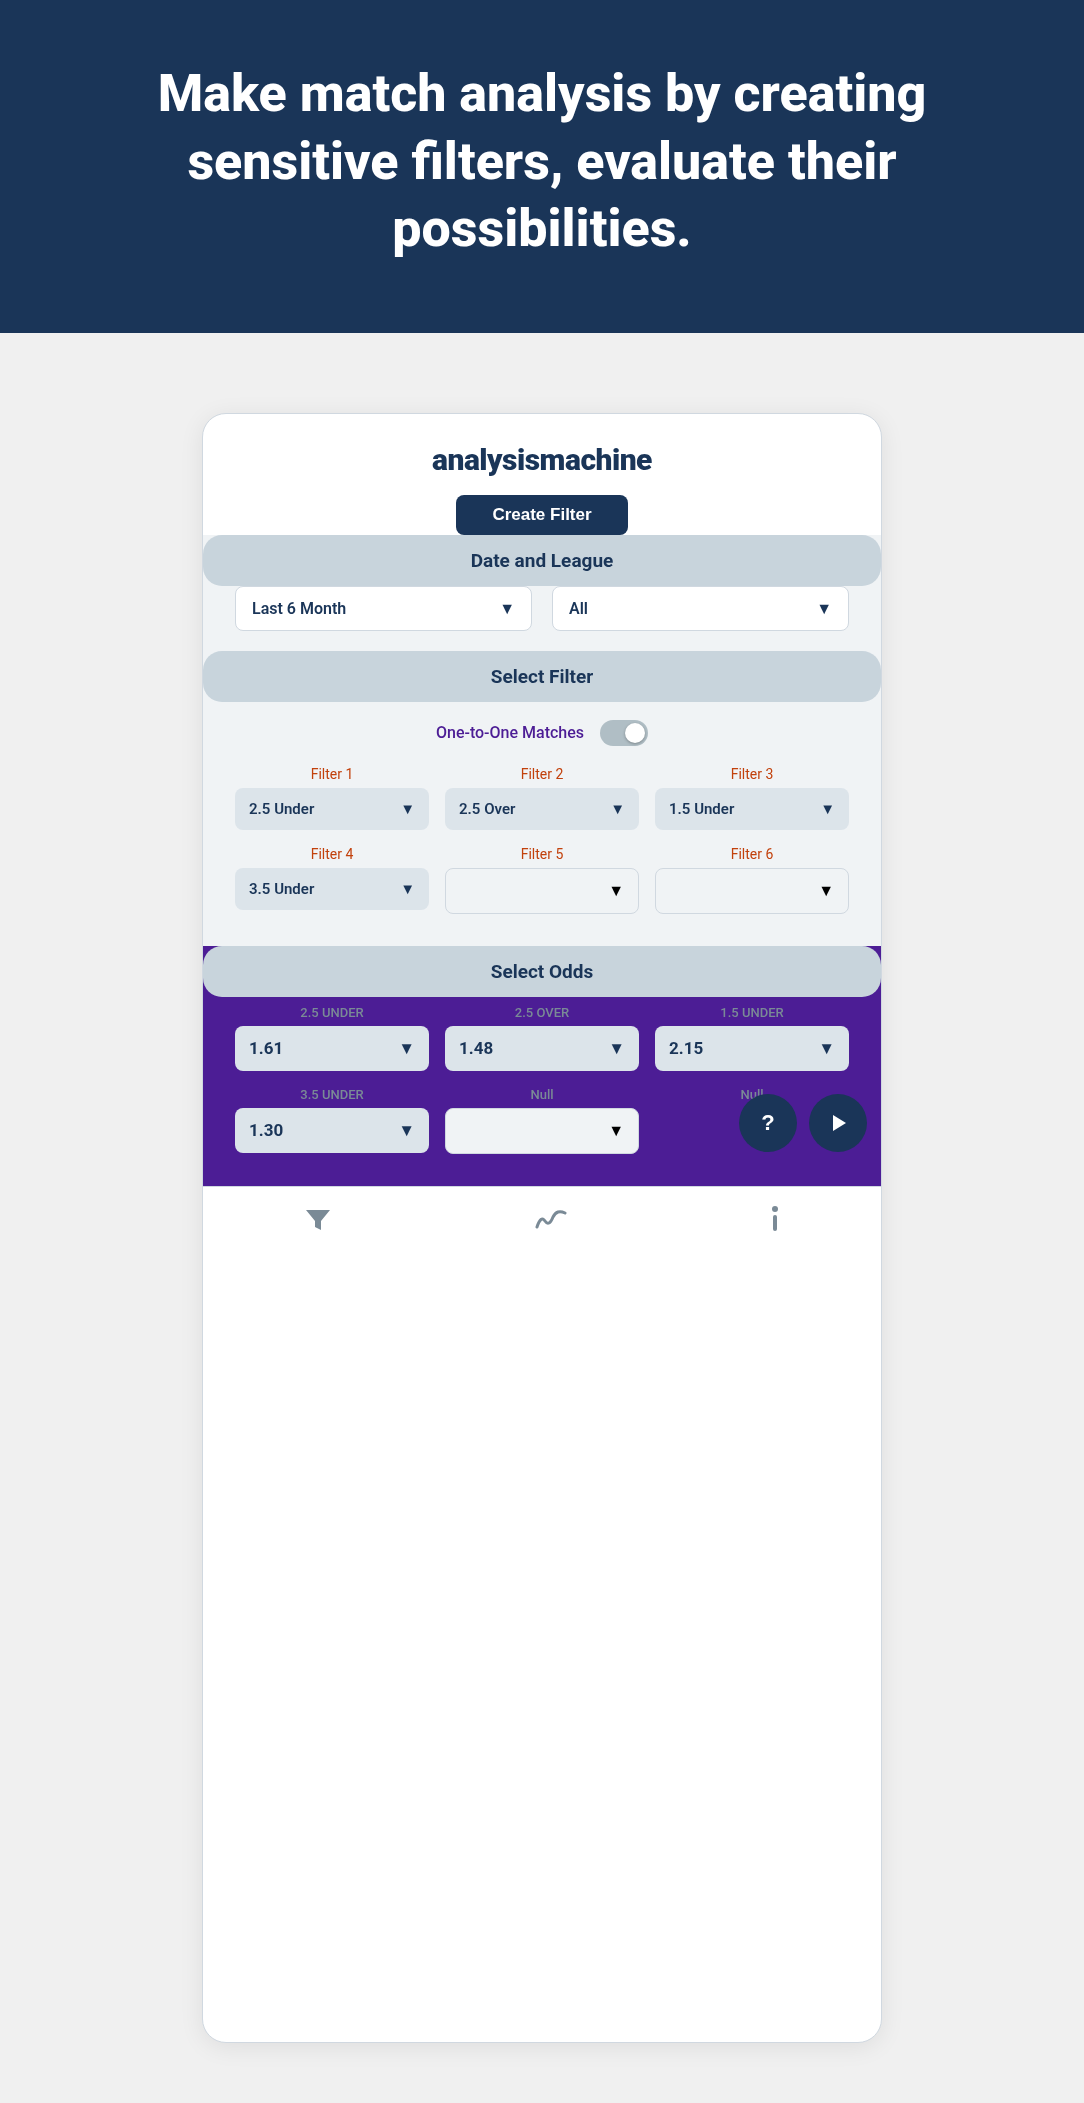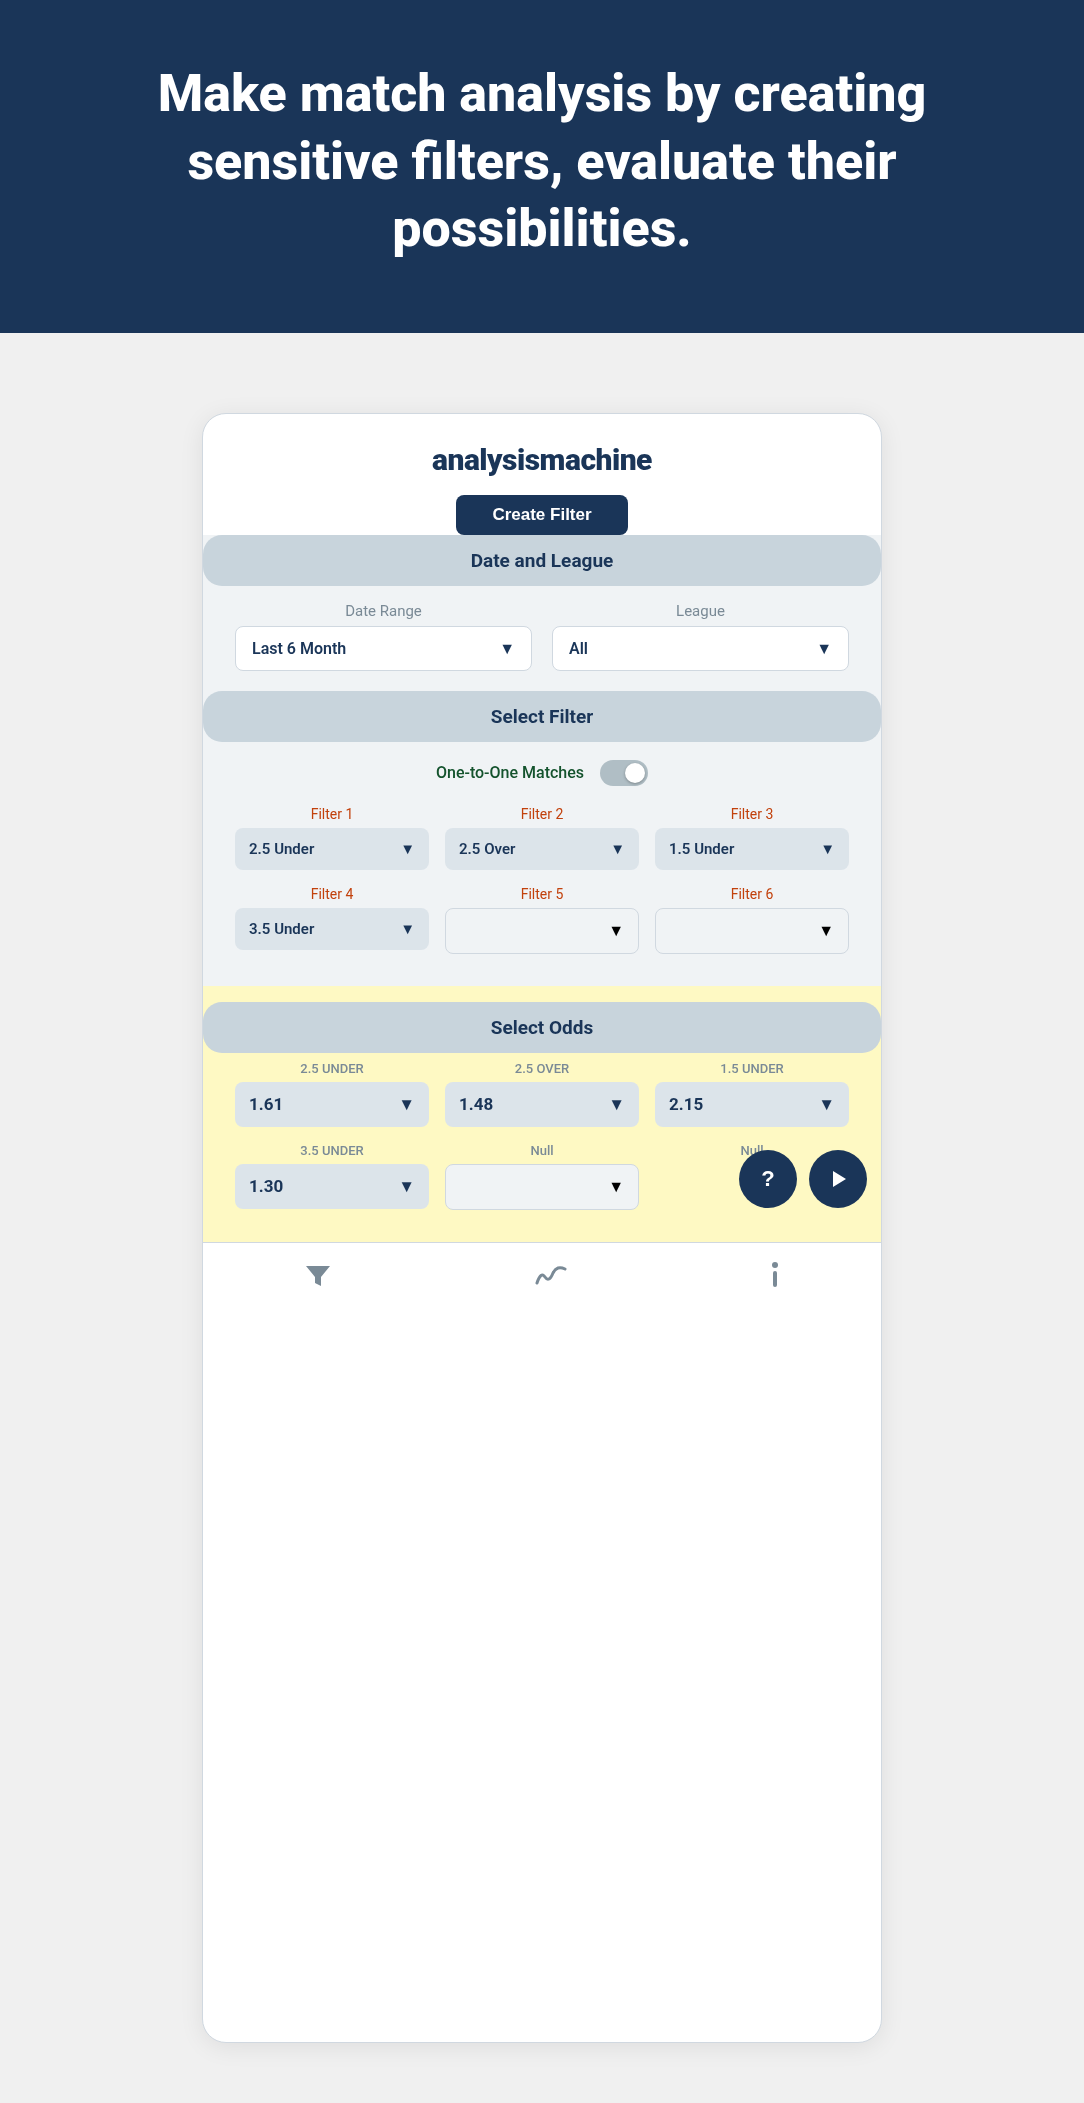--- a/index.html
+++ b/index.html
@@ -137,21 +137,21 @@
 
     .toggle-row {
       display: flex;
       align-items: center;
       justify-content: center;
       gap: 16px;
       padding: 18px 32px 12px;
     }
     .toggle-label {
       font-size: 16px;
-      color: #14532d;
+      color: #4c1d95;
       font-weight: 500;
     }
     .toggle {
       width: 48px;
       height: 26px;
       background: #b0bec5;
       border-radius: 13px;
       position: relative;
       cursor: pointer;
     }
@@ -204,22 +204,22 @@
       padding: 12px 14px;
       display: flex;
       align-items: center;
       justify-content: flex-end;
       cursor: pointer;
       min-height: 46px;
     }
 
     
     .select-odds-section {
-      background: #fef9c3;
-      padding: 16px 0 24px;
+      background: #4c1d95;
+      padding: 0 0 24px;
     }
 
     .odds-grid {
       display: grid;
       grid-template-columns: repeat(3, 1fr);
       gap: 16px 16px;
       padding: 8px 32px;
     }
     .odds-col {
       display: flex;
@@ -316,24 +316,20 @@
   <div class="card">
 
     <div class="app-title">analysismachine</div>
 
     <div class="create-filter-tab">
       <button class="create-filter-btn">Create Filter</button>
     </div>
 
     <div class="date-league-section">
       <div class="section-header">Date and League</div>
-      <div class="field-labels-row">
-        <div class="field-label">Date Range</div>
-        <div class="field-label">League</div>
-      </div>
       <div class="dropdowns-row">
         <div class="dropdown-wrapper">
           <span>Last 6 Month</span>
           <span class="chevron-down">▼</span>
         </div>
         <div class="dropdown-wrapper">
           <span>All</span>
           <span class="chevron-down">▼</span>
         </div>
       </div>

